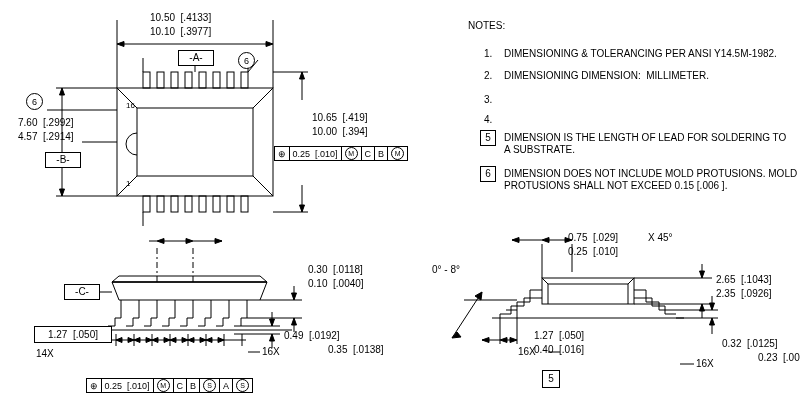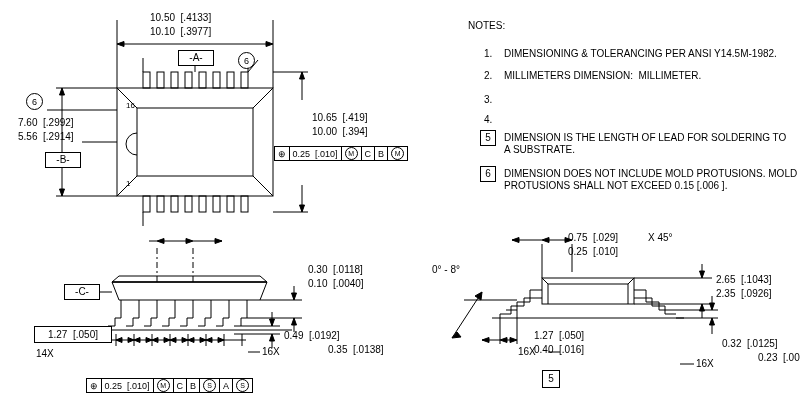--- a/index.html
+++ b/index.html
@@ -217,21 +217,21 @@
     </g>
   </svg>
 
   <div class="t" style="left:138px; top:12px;">10.50  [.4133]</div>
   <div class="t" style="left:138px; top:26px;">10.10  [.3977]</div>
   <div class="boxed" style="left:166px; top:50px; width:36px; height:16px;">-A-</div>
   <div class="circnum" style="left:226px; top:52px;">6</div>
   <div class="circnum" style="left:14px; top:93px;">6</div>
 
   <div class="t" style="left:6px; top:117px;">7.60  [.2992]</div>
-  <div class="t" style="left:6px; top:131px;">5.56  [.2914]</div>
+  <div class="t" style="left:6px; top:131px;">4.57  [.2914]</div>
   <div class="boxed" style="left:33px; top:152px; width:36px; height:16px;">-B-</div>
 
   <div class="t" style="left:300px; top:112px;">10.65  [.419]</div>
   <div class="t" style="left:300px; top:126px;">10.00  [.394]</div>
 
   <div class="t xs" style="left:114px; top:100px;">16</div>
   <div class="t xs" style="left:114px; top:178px;">1</div>
 
   <div class="fcf" style="left:262px; top:146px;">
     <div>⊕</div>
@@ -282,21 +282,21 @@
   <div class="t" style="left:684px; top:358px;">16X</div>
 
   <div class="boxed" style="left:530px; top:370px; width:18px; height:18px;">5</div>
 
   <div class="note" style="left:456px; top:20px; font-weight:normal;">NOTES:</div>
 
   <div class="note" style="left:472px; top:48px;">1.</div>
   <div class="note" style="left:492px; top:48px;">DIMENSIONING &amp; TOLERANCING PER ANSI Y14.5M-1982.</div>
 
   <div class="note" style="left:472px; top:70px;">2.</div>
-  <div class="note" style="left:492px; top:70px;">MILLIMETERS DIMENSION:  MILLIMETER.</div>
+  <div class="note" style="left:492px; top:70px;">DIMENSIONING DIMENSION:  MILLIMETER.</div>
 
   <div class="note" style="left:472px; top:94px;">3.</div>
 
   <div class="note" style="left:472px; top:114px;">4.</div>
 
   <div class="boxed" style="left:468px; top:130px; width:16px; height:16px;">5</div>
   <div class="note" style="left:492px; top:132px;">DIMENSION IS THE LENGTH OF LEAD FOR SOLDERING TO
 A SUBSTRATE.</div>
 
   <div class="boxed" style="left:468px; top:166px; width:16px; height:16px;">6</div>

